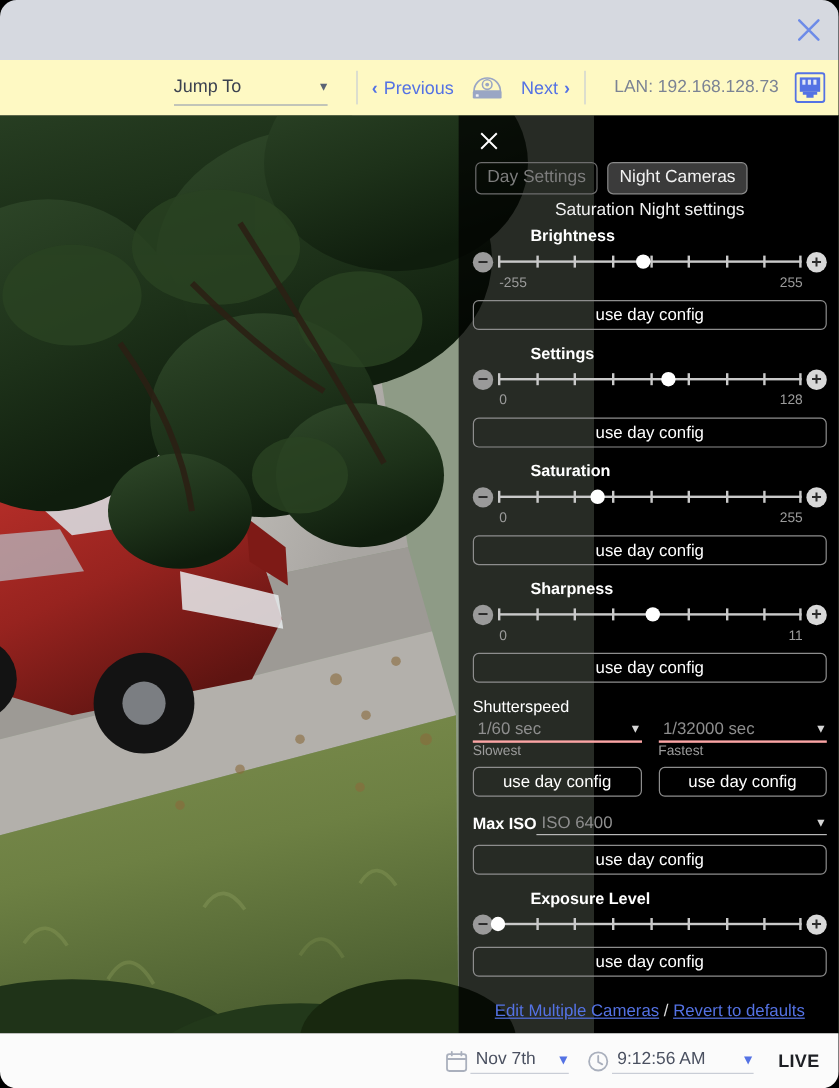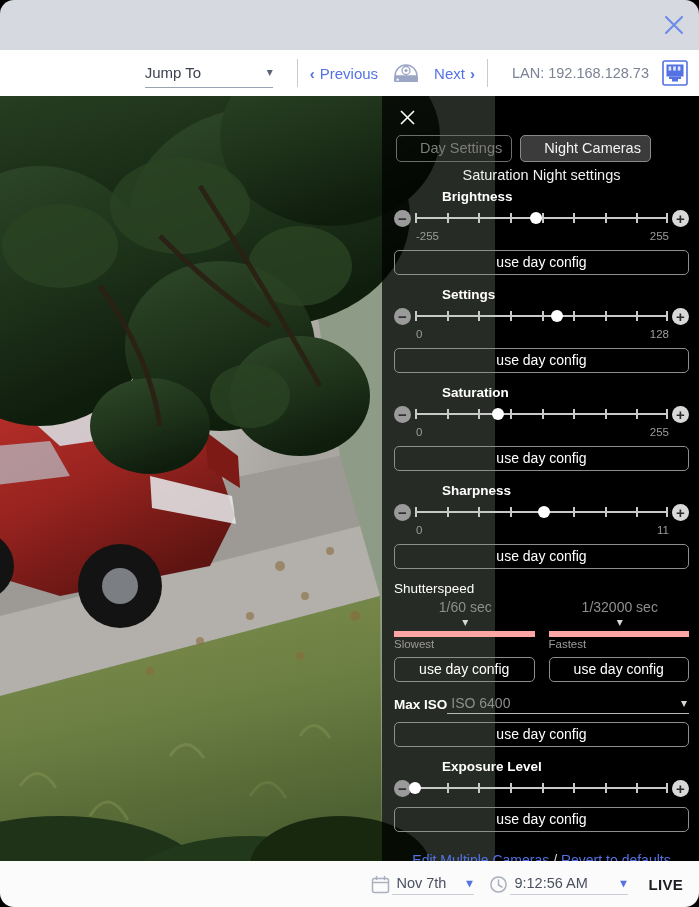--- a/index.html
+++ b/index.html
@@ -25,21 +25,21 @@
   .titlebar-close {
     position: absolute; right: 8px; top: 8px;
     width: 34px; height: 34px;
     display: flex; align-items: center; justify-content: center;
     cursor: pointer;
   }
   .titlebar-close svg { display:block; }
 
   .toolbar {
     position: absolute; left: 0; top: 50px; width: 699px; height: 46px;
-    background: #ffffff;
+    background: #fef9c3;
     display: flex; align-items: center; justify-content: flex-end;
     padding-right: 10px;
   }
   .jumpto {
     position: relative;
     width: 128px; height: 30px;
     border-bottom: 1px solid #9aa3b2;
     display: flex; align-items: center; justify-content: space-between;
     color: #3c4250; font-size: 15px;
     cursor: pointer;
@@ -85,21 +85,21 @@
     padding: 8px 10px 0 12px;
     color:#fff;
   }
   .panel-close {
     width: 26px; height: 26px;
     display:flex;align-items:center;justify-content:center;
     cursor:pointer; margin-bottom: 5px;
   }
   .tabs { display:flex; gap:8px; margin-bottom: 4px; padding-left:2px;}
   .tab {
-    font-size: 14.5px; padding: 4px 9px 5px 23px;
+    font-size: 14.5px; padding: 4px 9px 5px 9px;
     border: 1px solid #6d6d6d; border-radius: 5px;
     cursor: pointer; white-space: nowrap;
   }
   .tab.inactive { color: #7d7d7d; background: transparent; }
   .tab.active { color: #f2f2f2; background: #3b3b3b; border-color:#8a8a8a; }
   .configuring {
     text-align:center; font-size:14.5px; color:#f0f0f0;
     margin: 5px 0 6px 0;
   }
 
@@ -147,24 +147,23 @@
     margin-top: 8px;
   }
   .block { margin-bottom: 12px; }
 
   
   .ss-label { font-size:13.5px; font-weight:normal; margin-bottom:2px; }
   .ss-row { display:flex; gap:14px; }
   .ss-col { flex:1; }
   .ss-select {
     display:flex; align-items:center; justify-content:space-between;
-    border-bottom:6px solid #fca5a5;
+    border-bottom:2px solid #fca5a5;
     font-size:14px; color:#8e8e8e; padding: 1px 2px 2px 4px;
     cursor:pointer;
-    flex-direction:column;
   }
   .ss-select .chev { color:#d6d6d6; font-size:12px; }
   .ss-sub { font-size:11.5px; color:#9b9b9b; margin-top:1px; }
   .ss-row .dayconfig { margin-top:7px; }
 
   
   .iso-row { display:flex; align-items:flex-end; gap:0; }
   .iso-label { font-size:13.5px; font-weight:bold; white-space:nowrap; padding-bottom:2px;}
   .iso-select {
     flex:1; display:flex; align-items:center; justify-content:space-between;

